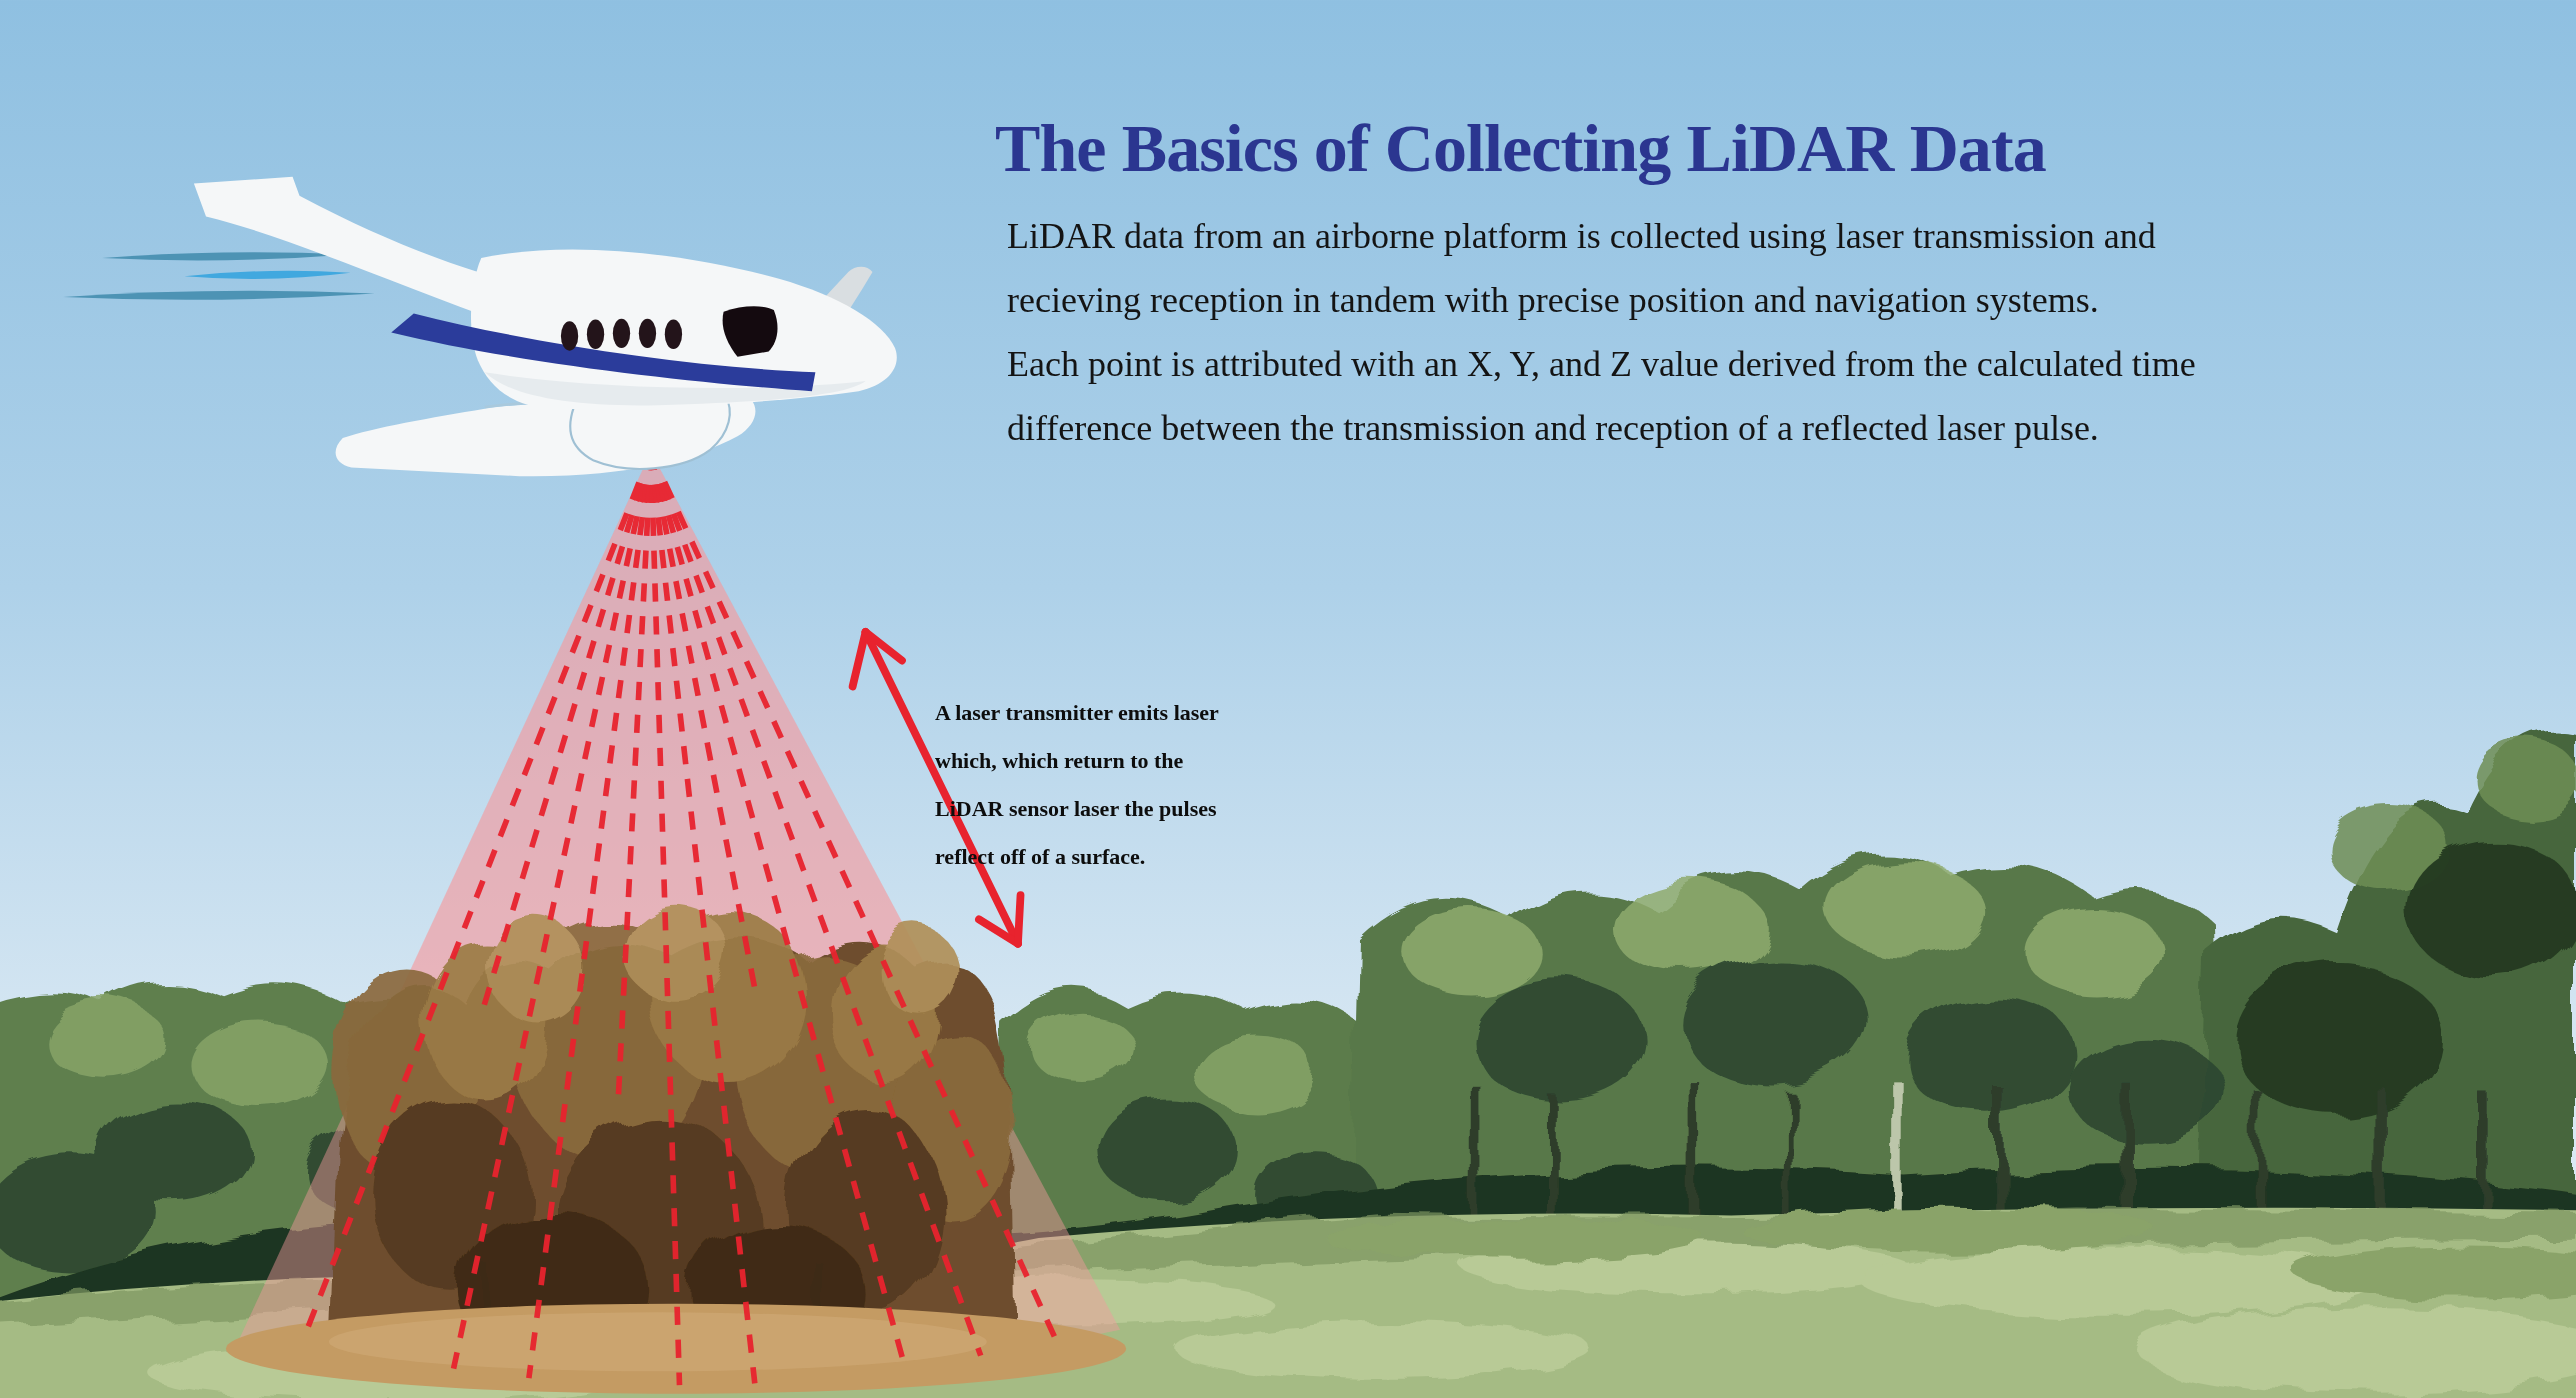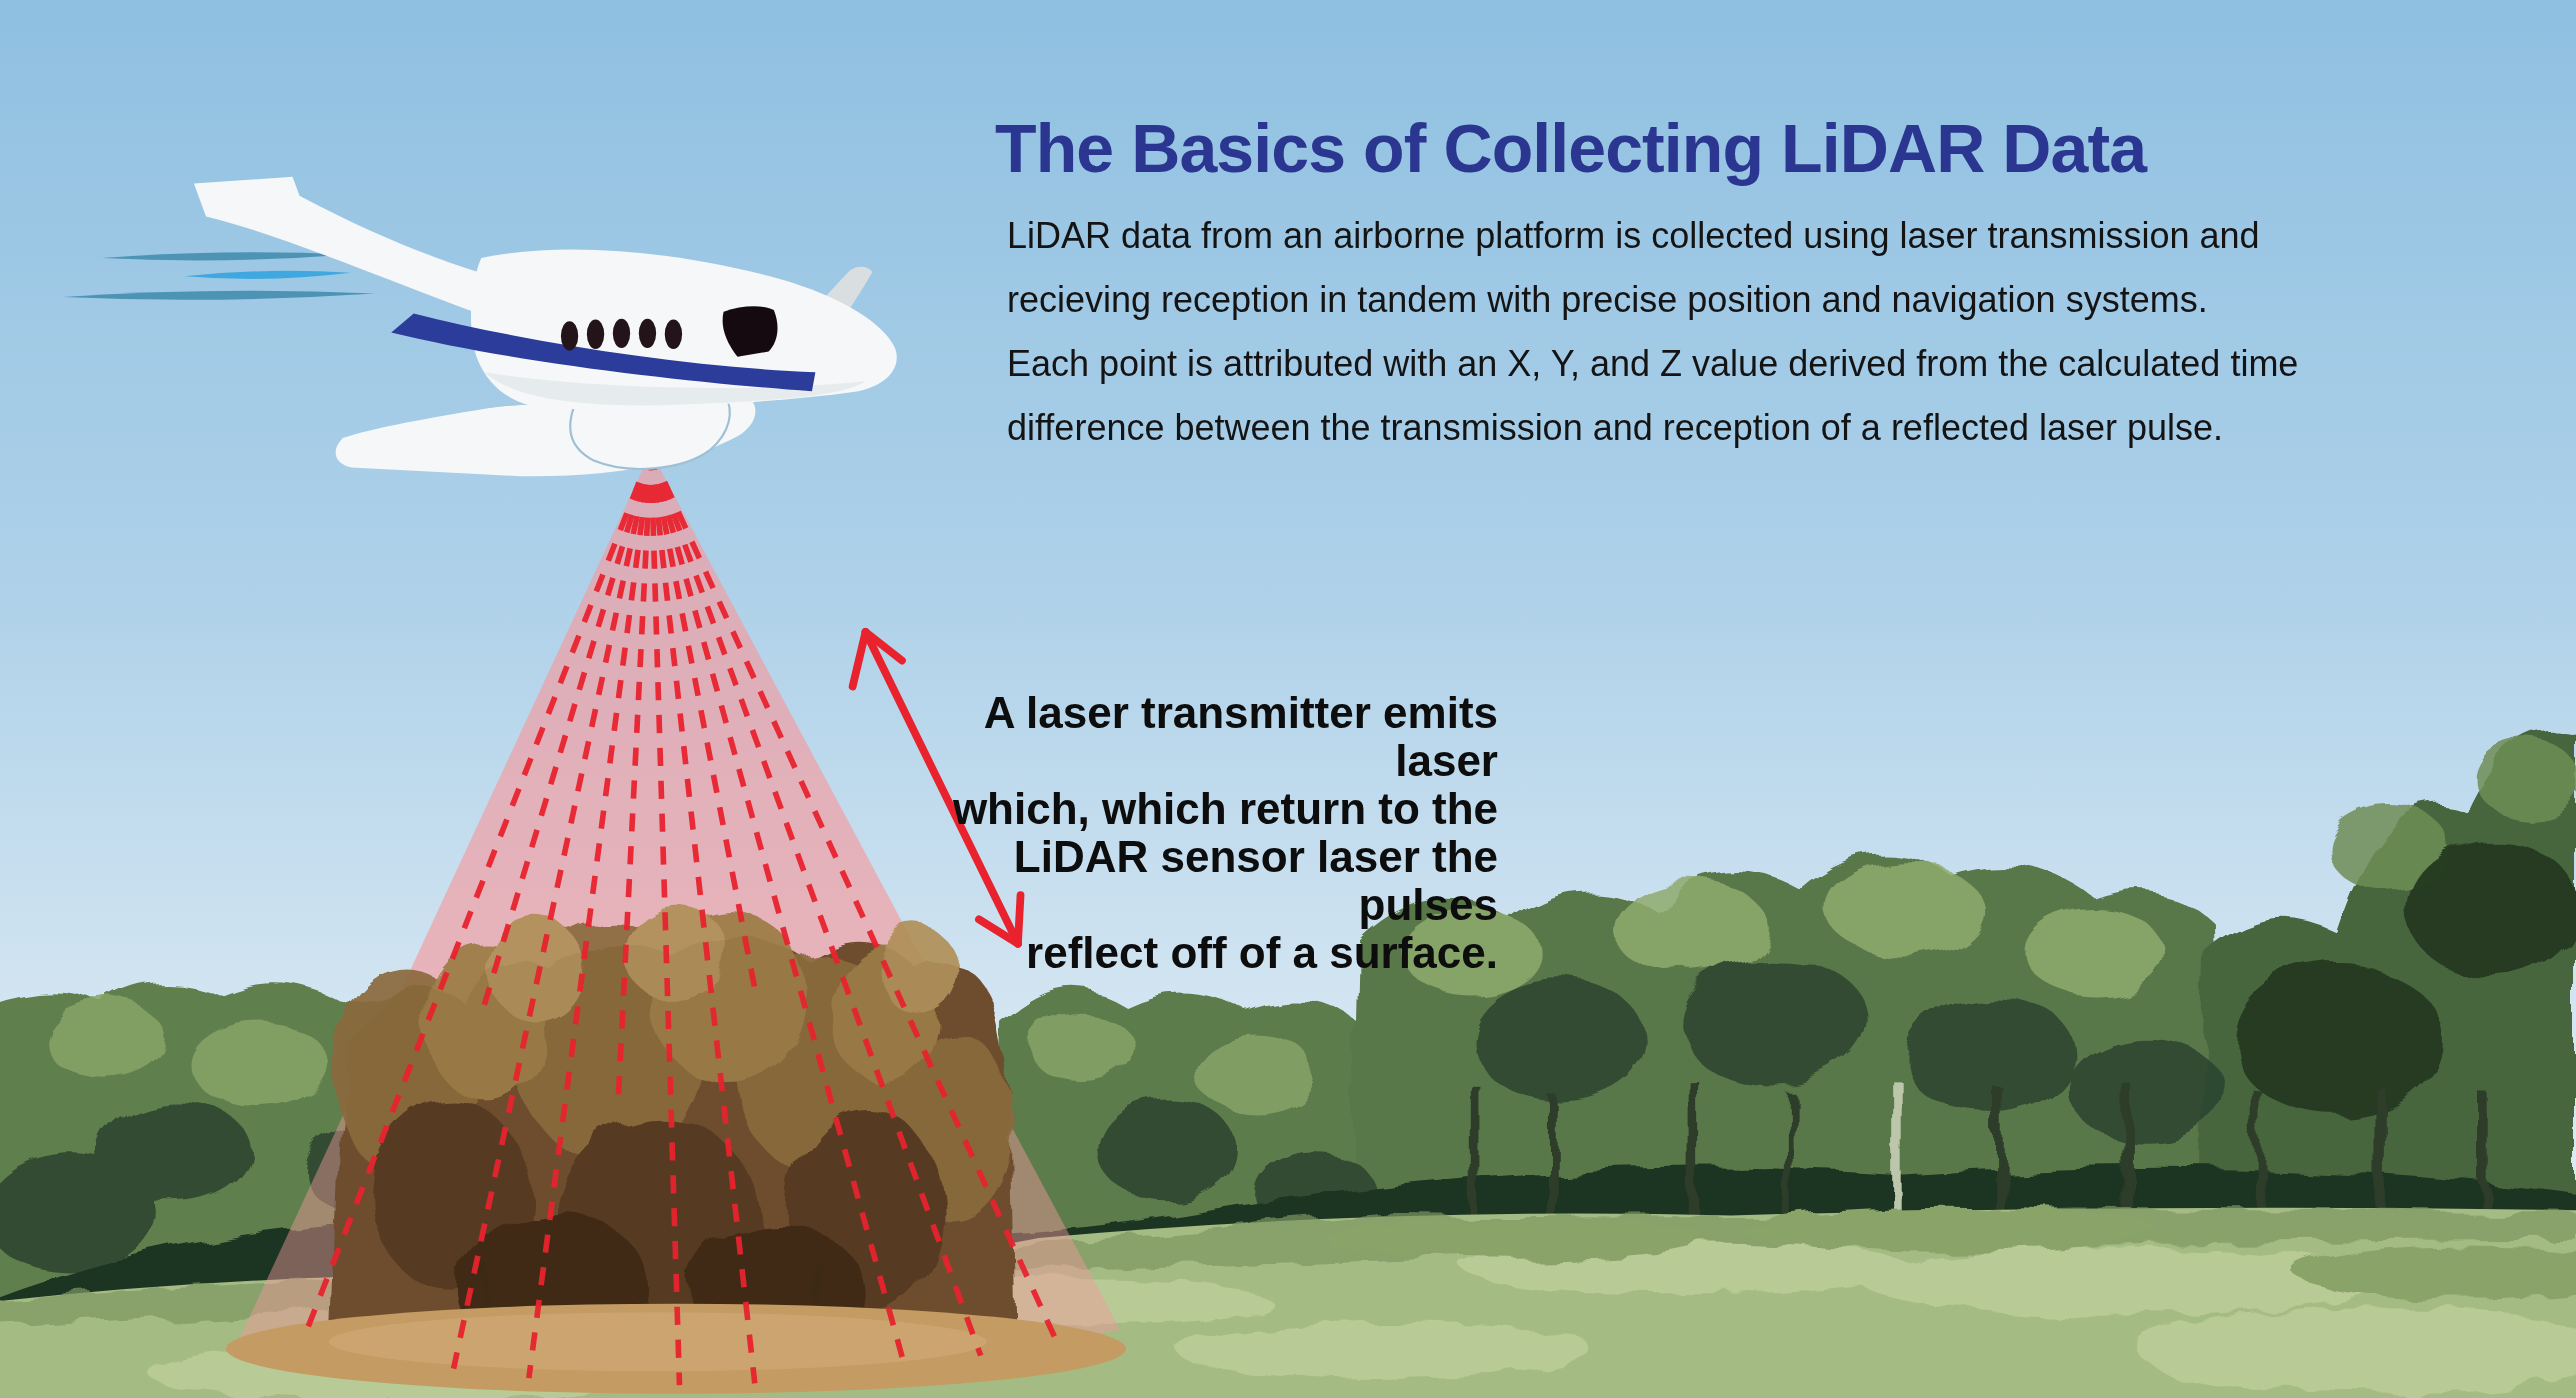--- a/index.html
+++ b/index.html
@@ -2,35 +2,35 @@
 <html style="font-size:14px"><head>
 <meta charset="utf-8">
 <style>
   html,body{margin:0;padding:0;overflow:hidden;}
   body{
     width:2576px;height:1399px;position:relative;
     font-family:"Liberation Sans", sans-serif;
     background:#9cc8e6;
   }
   #scene{position:absolute;left:0;top:0;width:2576px;height:1399px;display:block;}
-  .textlayer{position:absolute;left:0;top:0;width:2192px;height:1399px;pointer-events:none;}
+  .textlayer{position:absolute;left:0;top:0;width:2192px;height:1399px;pointer-events:none;font-family:Liberation Serif, serif;}
   .title{
     position:absolute;left:995px;top:109px;
     font-size:68px;font-weight:bold;letter-spacing:-0.9px;
     color:#2B3690;white-space:nowrap;
   }
   .intro{
     position:absolute;left:997px;top:204px;
     font-size:36px;line-height:64px;color:#141414;margin-left:10px;
   }
   .intro .line{white-space:nowrap;}
   .annotation{
     position:absolute;left:935px;top:689px;width:563px;
-    font-size:44px;font-weight:bold;line-height:48px;
-    color:#0d0d0d;text-align:right;
+    font-size:22px;font-weight:bold;line-height:48px;
+    color:#0d0d0d;text-align:left;
   }
 </style>
 </head>
 <body>
 
 <svg id="scene" viewBox="0 0 2976 1616" xmlns="http://www.w3.org/2000/svg">
   <defs>
     <linearGradient id="sky" x1="0" y1="0" x2="0" y2="1">
       <stop offset="0" stop-color="#8FC0E1"></stop>
       <stop offset="0.42" stop-color="#AED1E9"></stop>

